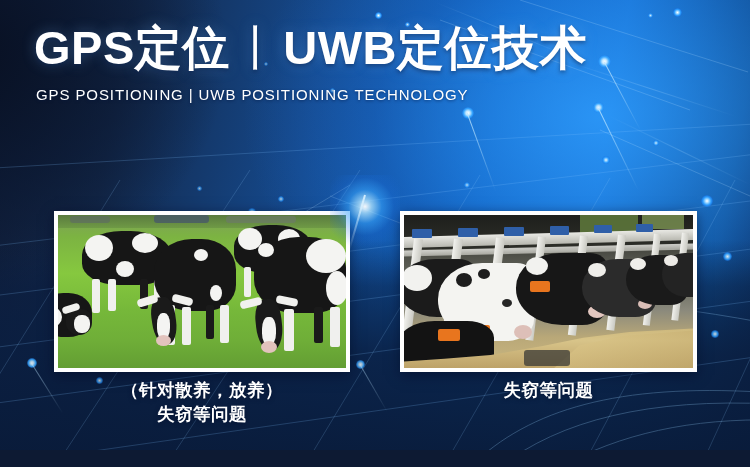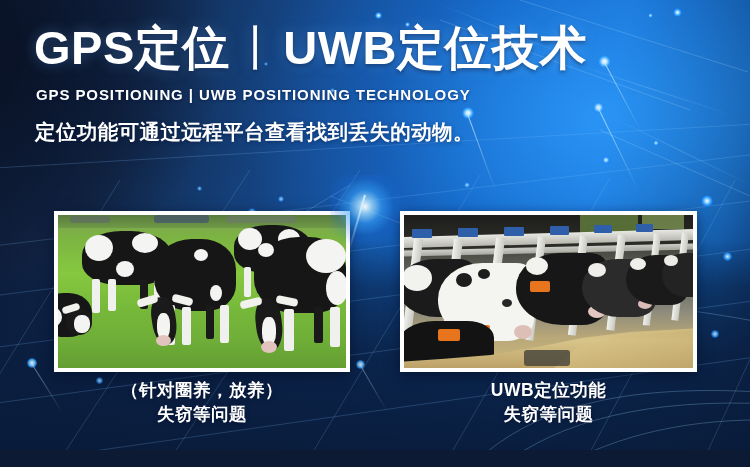--- a/index.html
+++ b/index.html
@@ -69,21 +69,21 @@
   #title {
     position:absolute; left:34px; top:24px; z-index:12;
     font-size:47px; font-weight:bold; color:#ffffff;
     letter-spacing:0.5px; line-height:1.0;
     text-shadow:0 0 14px rgba(120,190,255,0.35), 0 2px 4px rgba(0,20,60,0.55);
     white-space:nowrap;
   }
   #title .sep { font-weight:400; padding:0 3px; }
   #subtitle {
     position:absolute; left:36px; top:86px; z-index:12;
-    font-size:15px; font-weight:bold; color:#ffffff;
+    font-size:15px; font-weight:normal; color:#ffffff;
     letter-spacing:0.9px; white-space:nowrap;
     text-shadow:0 1px 3px rgba(0,20,60,0.6);
   }
   #desc {
     position:absolute; left:35px; top:116px; z-index:12;
     font-size:20.5px; font-weight:bold; color:#ffffff;
     line-height:1.55; letter-spacing:0.4px; white-space:nowrap;
     text-shadow:0 1px 4px rgba(0,20,60,0.55);
   }
 
@@ -247,21 +247,20 @@
     <div class="tail" style="left:4px;top:4px;width:55px;transform:rotate(60deg);opacity:.55;"></div>
   </div>
 
   <div id="title">
     <span>GPS定位</span><span class="sep">丨</span><span>UWB定位技术</span>
   </div>
 
   <div id="subtitle">GPS POSITIONING  |  UWB POSITIONING TECHNOLOGY</div>
 
   <div id="desc">
-    <div>定位功能可通过远程平台查看找到丢失的动物。</div>
   </div>
 
   <div class="photo-frame" id="photo-left">
     <div class="photo pasture">
 
       <div style="position:absolute;left:0;top:0;width:100%;height:13px;background:linear-gradient(to bottom,#5a7b3f,#6f9a45);"></div>
       <div style="position:absolute;left:12px;top:1px;width:40px;height:7px;background:#5e6c63;border-radius:3px;opacity:.7;"></div>
       <div style="position:absolute;left:96px;top:0px;width:55px;height:8px;background:#46566b;border-radius:3px;opacity:.75;"></div>
       <div style="position:absolute;left:168px;top:1px;width:70px;height:7px;background:#6d7a6a;border-radius:3px;opacity:.65;"></div>
 
@@ -396,22 +395,21 @@
       <div style="position:absolute;left:52%;bottom:0;width:48%;height:40px;background:linear-gradient(135deg,#e0cb8d,#c2a96c);opacity:.6;clip-path:polygon(0% 100%,18% 44%,48% 20%,100% 6%,100% 100%);"></div>
       <div style="position:absolute;left:120px;bottom:2px;width:46px;height:16px;background:#3a3a36;border-radius:3px;opacity:.75;"></div>
     </div>
   </div>
 
   <div id="mid-glow">
       <div class="ray"></div>
     </div>
 
   <div class="caption" id="caption-left">
-    <div>（针对圈养，放养）</div>
+    <div>（针对散养，放养）</div>
     <div>失窃等问题</div>
   </div>
 
   <div class="caption" id="caption-right">
-    <div>UWB定位功能</div>
     <div>失窃等问题</div>
   </div>
 
 </div>
 
 </body></html>

